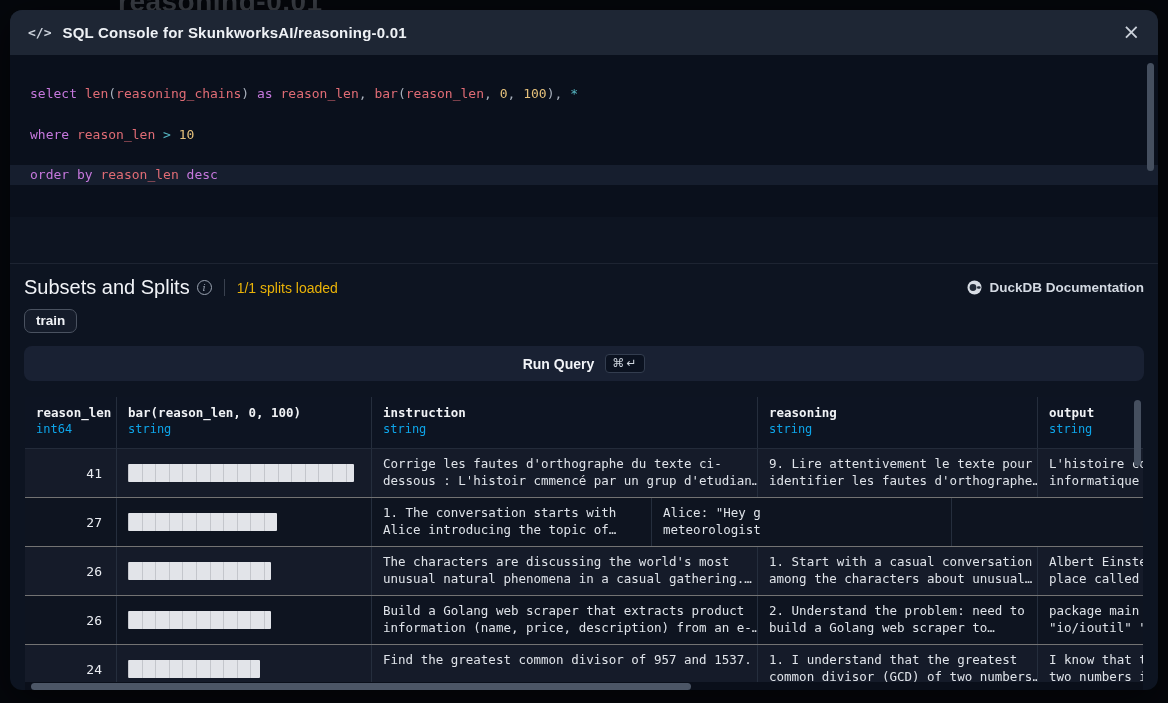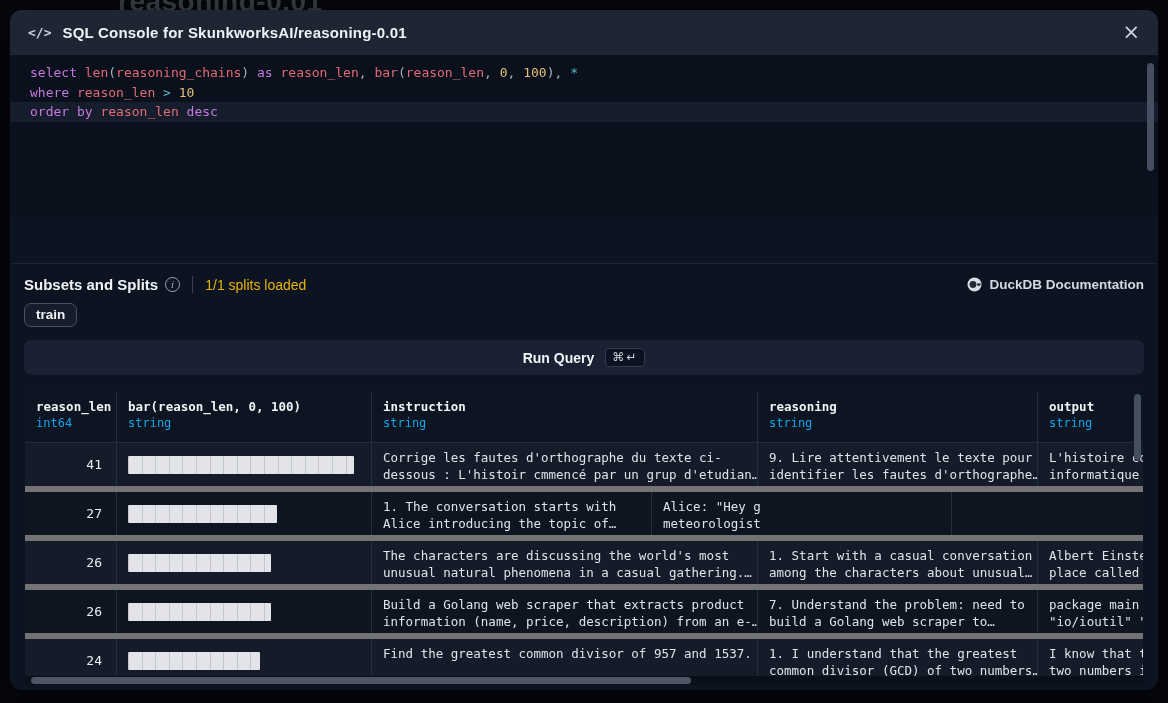--- a/index.html
+++ b/index.html
@@ -16,30 +16,30 @@
 
   .titlebar { height:45px; background:#1e2634; display:flex; align-items:center; padding:0 18px; gap:11px; }
   .code-glyph { font-family:"DejaVu Sans Mono", monospace; font-size:13px; color:#cdd3dc; font-weight:bold; }
   .modal-title { font-size:15px; font-weight:bold; color:#eef1f5; letter-spacing:.2px; }
   .close-btn { margin-left:auto; color:#ccd2db; font-size:21px; line-height:1; cursor:pointer;
     background:none; border:none; font-family:"DejaVu Sans", sans-serif; }
 
   
   .editor { position:relative; height:162px; background:#0a101c; padding-top:8px; }
   .code-line { font-family:"DejaVu Sans Mono", monospace; font-size:13px; line-height:19.5px;
-    padding-left:20px; white-space:pre; color:#a9b1bd; }
+    padding-left:20px; white-space:pre; color:#a9b1bd;margin-top:21px; }
   .code-line.active { background:#161e2e; }
   .tk-kw { color:#c678dd; } .tk-id { color:#e06c75; } .tk-num { color:#e5c07b; }
   .tk-pl { color:#a9b1bd; } .tk-op { color:#56b6c2; }
   .editor .vscroll { position:absolute; right:4px; top:8px; width:7px; height:108px; background:#454f5f; border-radius:4px; }
   .editor-divider { height:1px; background:#1d2432; margin-top:46px; }
 
   
   .subsets-row { display:flex; align-items:center; padding:12px 14px 0 14px; }
-  .subsets-title { font-size:15px; font-weight:bold; color:#f1f3f7; }
+  .subsets-title { font-size:20px; font-weight:normal; color:#f1f3f7; }
   .info-icon { width:15px; height:15px; border:1.2px solid #9aa3b1; border-radius:50%; color:#9aa3b1;
     font-size:10px; display:inline-flex; align-items:center; justify-content:center; margin-left:7px;
     font-family:"DejaVu Serif", serif; font-style:italic; cursor:pointer; }
   .pipe { width:1px; height:17px; background:#39414f; margin:0 12px; }
   .splits-loaded { font-size:14px; color:#eab308; }
   .docs-link { margin-left:auto; display:flex; align-items:center; gap:7px; color:#d3d9e2;
     font-size:13.5px; font-weight:bold; cursor:pointer; }
 
   .chips-row { padding:10px 14px 0 14px; }
   .split-chip { display:inline-block; border:1px solid #4a5260; border-radius:7px; background:#151c2a;
@@ -53,21 +53,21 @@
     color:#cfd5de; font-size:12px; font-family:"DejaVu Sans", sans-serif; letter-spacing:2px; }
 
   
   .table-wrap { position:relative; margin:15px 14px 0 14px; width:1120px; height:296px;
     overflow:hidden; border:1px solid #20283600; }
   .thead { display:flex; height:52px; background:#0d1422; border-bottom:1px solid #232b3a; }
   .th { padding:8px 11px; border-right:1px solid #252e3d; flex:none; overflow:hidden; cursor:pointer; }
   .th .cname { font-family:"DejaVu Sans Mono", monospace; font-weight:bold; font-size:12.5px;
     color:#f0f2f5; white-space:nowrap; }
   .th .ctype { font-family:"DejaVu Sans Mono", monospace; font-size:12px; color:#0ea5e9; margin-top:2px; }
-  .tr { display:flex; height:49px; background:#0e1420; border-bottom:6px solid #737373; }
+  .tr { display:flex; height:49px; background:#0e1420; border-bottom:1px solid #737373; }
   .tr.alt { background:#151b29; }
   .td { flex:none; border-right:1px solid #252e3d; overflow:hidden; padding:7px 11px; cursor:pointer; }
   .td.num { display:flex; align-items:center; justify-content:flex-end; padding-right:14px;
     font-family:"DejaVu Sans Mono", monospace; font-size:13px; color:#eaedf2; }
   .td.barcell { display:flex; align-items:center; }
   .bar { height:18px; background:#e2e4e9; border-radius:1px;
     background-image:repeating-linear-gradient(to right, rgba(10,15,27,.14) 0 1px, transparent 1px 13.6px); }
   .td.txt { font-family:"DejaVu Sans Mono", monospace; font-size:12.5px; line-height:16.5px;
     color:#dfe3e9; white-space:pre; }
   .hscroll-track { position:absolute; left:0; right:0; bottom:0; height:9px; background:#0a0f1a; }
@@ -180,21 +180,21 @@
           <div class="td txt" style="width: 300px;">Albert Einste
 place called </div>
         </div>
         <div class="tr">
           <div class="td num" style="width: 92px;">26</div>
           <div class="td barcell" style="width: 255px;">
             <div class="bar" style="width: 143px;"></div>
           </div>
           <div class="td txt" style="width: 386px;">Build a Golang web scraper that extracts product
 information (name, price, description) from an e-…</div>
-          <div class="td txt" style="width: 280px;">7. Understand the problem: need to
+          <div class="td txt" style="width: 280px;">2. Understand the problem: need to
 build a Golang web scraper to…</div>
           <div class="td txt" style="width: 300px;">package main 
 "io/ioutil" "</div>
         </div>
         <div class="tr alt">
           <div class="td num" style="width: 92px;">24</div>
           <div class="td barcell" style="width: 255px;">
             <div class="bar" style="width: 132px;"></div>
           </div>
           <div class="td txt" style="width: 386px;">Find the greatest common divisor of 957 and 1537.</div>

